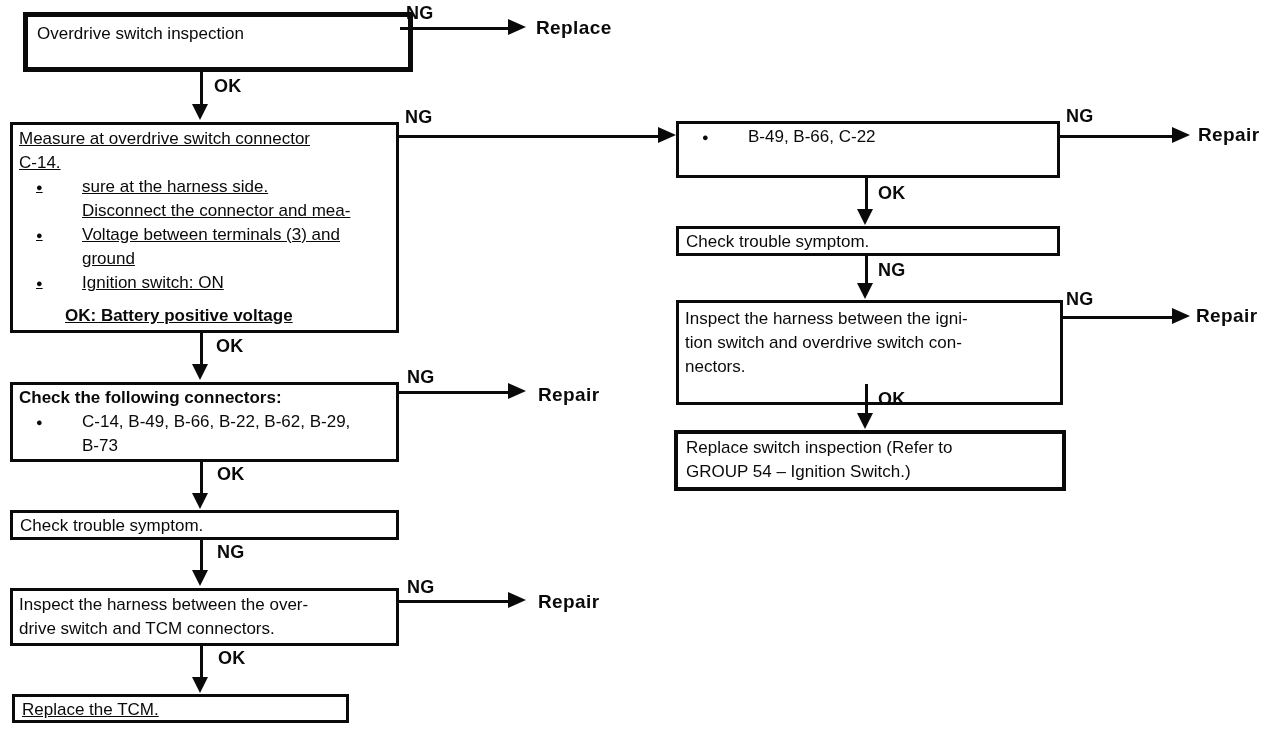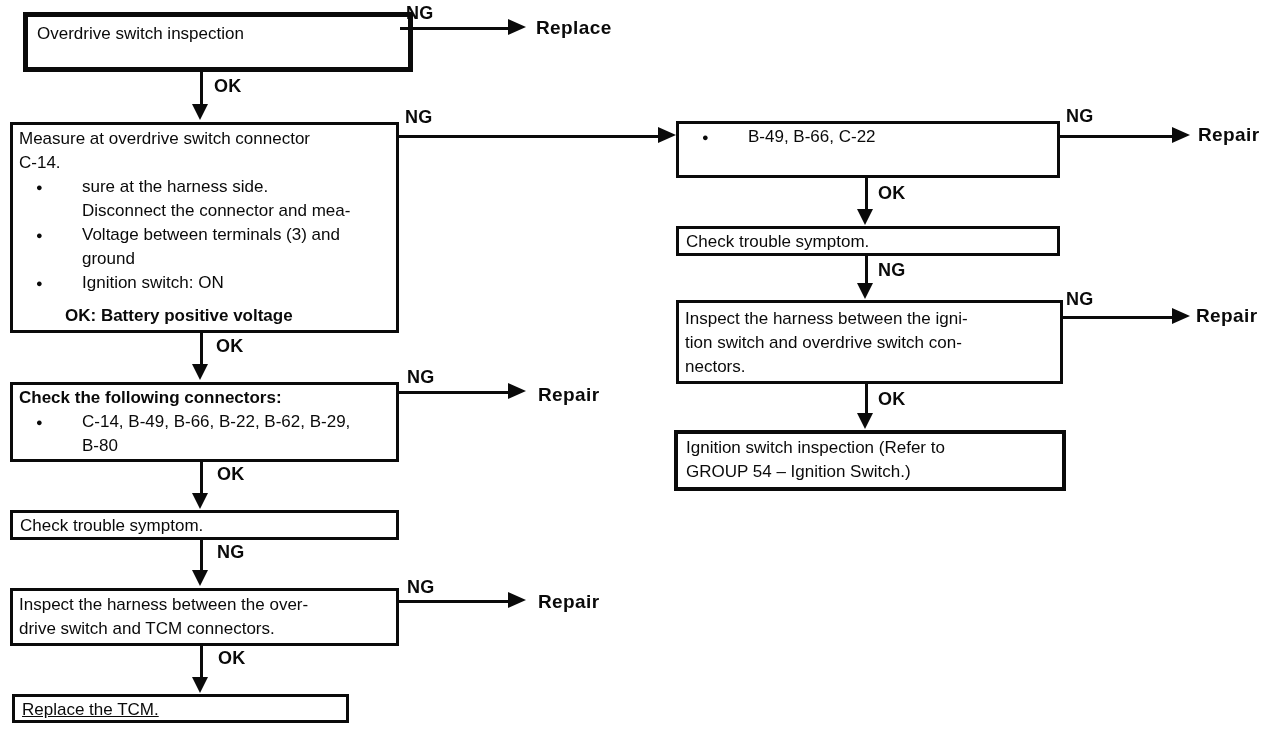--- a/index.html
+++ b/index.html
@@ -30,21 +30,21 @@
 </style>
 </head>
 <body>
 
 <div class="canvas">
 
   <div class="box b1" style="left:23px;top:12px;width:390px;height:60px;">
     <div>Overdrive switch inspection</div>
   </div>
 
-  <div class="box" style="left:10px;top:122px;width:389px;height:211px;">
+  <div class="box" style="left:10px;top:122px;width:389px;height:211px;text-decoration:underline;">
     <div>Measure at overdrive switch connector</div>
     <div>C-14.</div>
     <div class="bullet-row">
       <span class="dot">●</span>
       <div class="btext">
         <div>sure at the harness side.</div>
         <div>Disconnect the connector and mea-</div>
       </div>
     </div>
     <div class="bullet-row">
@@ -62,21 +62,21 @@
     </div>
     <div class="ok-note">OK: Battery positive voltage</div>
   </div>
 
   <div class="box" style="left:10px;top:382px;width:389px;height:80px;padding-top:1px;">
     <div class="heading">Check the following connectors:</div>
     <div class="bullet-row">
       <span class="dot">●</span>
       <div class="btext">
         <div>C-14, B-49, B-66, B-22, B-62, B-29,</div>
-        <div>B-80</div>
+        <div>B-73</div>
       </div>
     </div>
   </div>
 
   <div class="box single" style="left:10px;top:510px;width:389px;height:30px;">
     <div>Check trouble symptom.</div>
   </div>
 
   <div class="box" style="left:10px;top:588px;width:389px;height:58px;">
     <div>Inspect the harness between the over-</div>
@@ -93,28 +93,28 @@
       <div class="btext">
         <div>B-49, B-66, C-22</div>
       </div>
     </div>
   </div>
 
   <div class="box single" style="left:676px;top:226px;width:384px;height:30px;">
     <div>Check trouble symptom.</div>
   </div>
 
-  <div class="box" style="left:676px;top:300px;width:387px;height:84px;padding-top:4px;">
+  <div class="box" style="left:676px;top:300px;width:387px;height:105px;padding-top:4px;">
     <div>Inspect the harness between the igni-</div>
     <div>tion switch and overdrive switch con-</div>
     <div>nectors.</div>
   </div>
 
   <div class="box r4" style="left:674px;top:430px;width:392px;height:61px;">
-    <div>Ignition switch inspection (Refer to</div>
+    <div>Replace switch inspection (Refer to</div>
     <div>GROUP 54 – Ignition Switch.)</div>
   </div>
 
   <div class="hline" style="left:400px;top:27px;width:108px;"></div>
   <div class="head-right" style="left:508px;top:19px;"></div>
   <span class="tag" style="left:406px;top:3px;">NG</span>
   <span class="result" style="left:536px;top:17px;">Replace</span>
 
   <div class="hline" style="left:399px;top:135px;width:259px;"></div>
   <div class="head-right" style="left:658px;top:127px;"></div>

